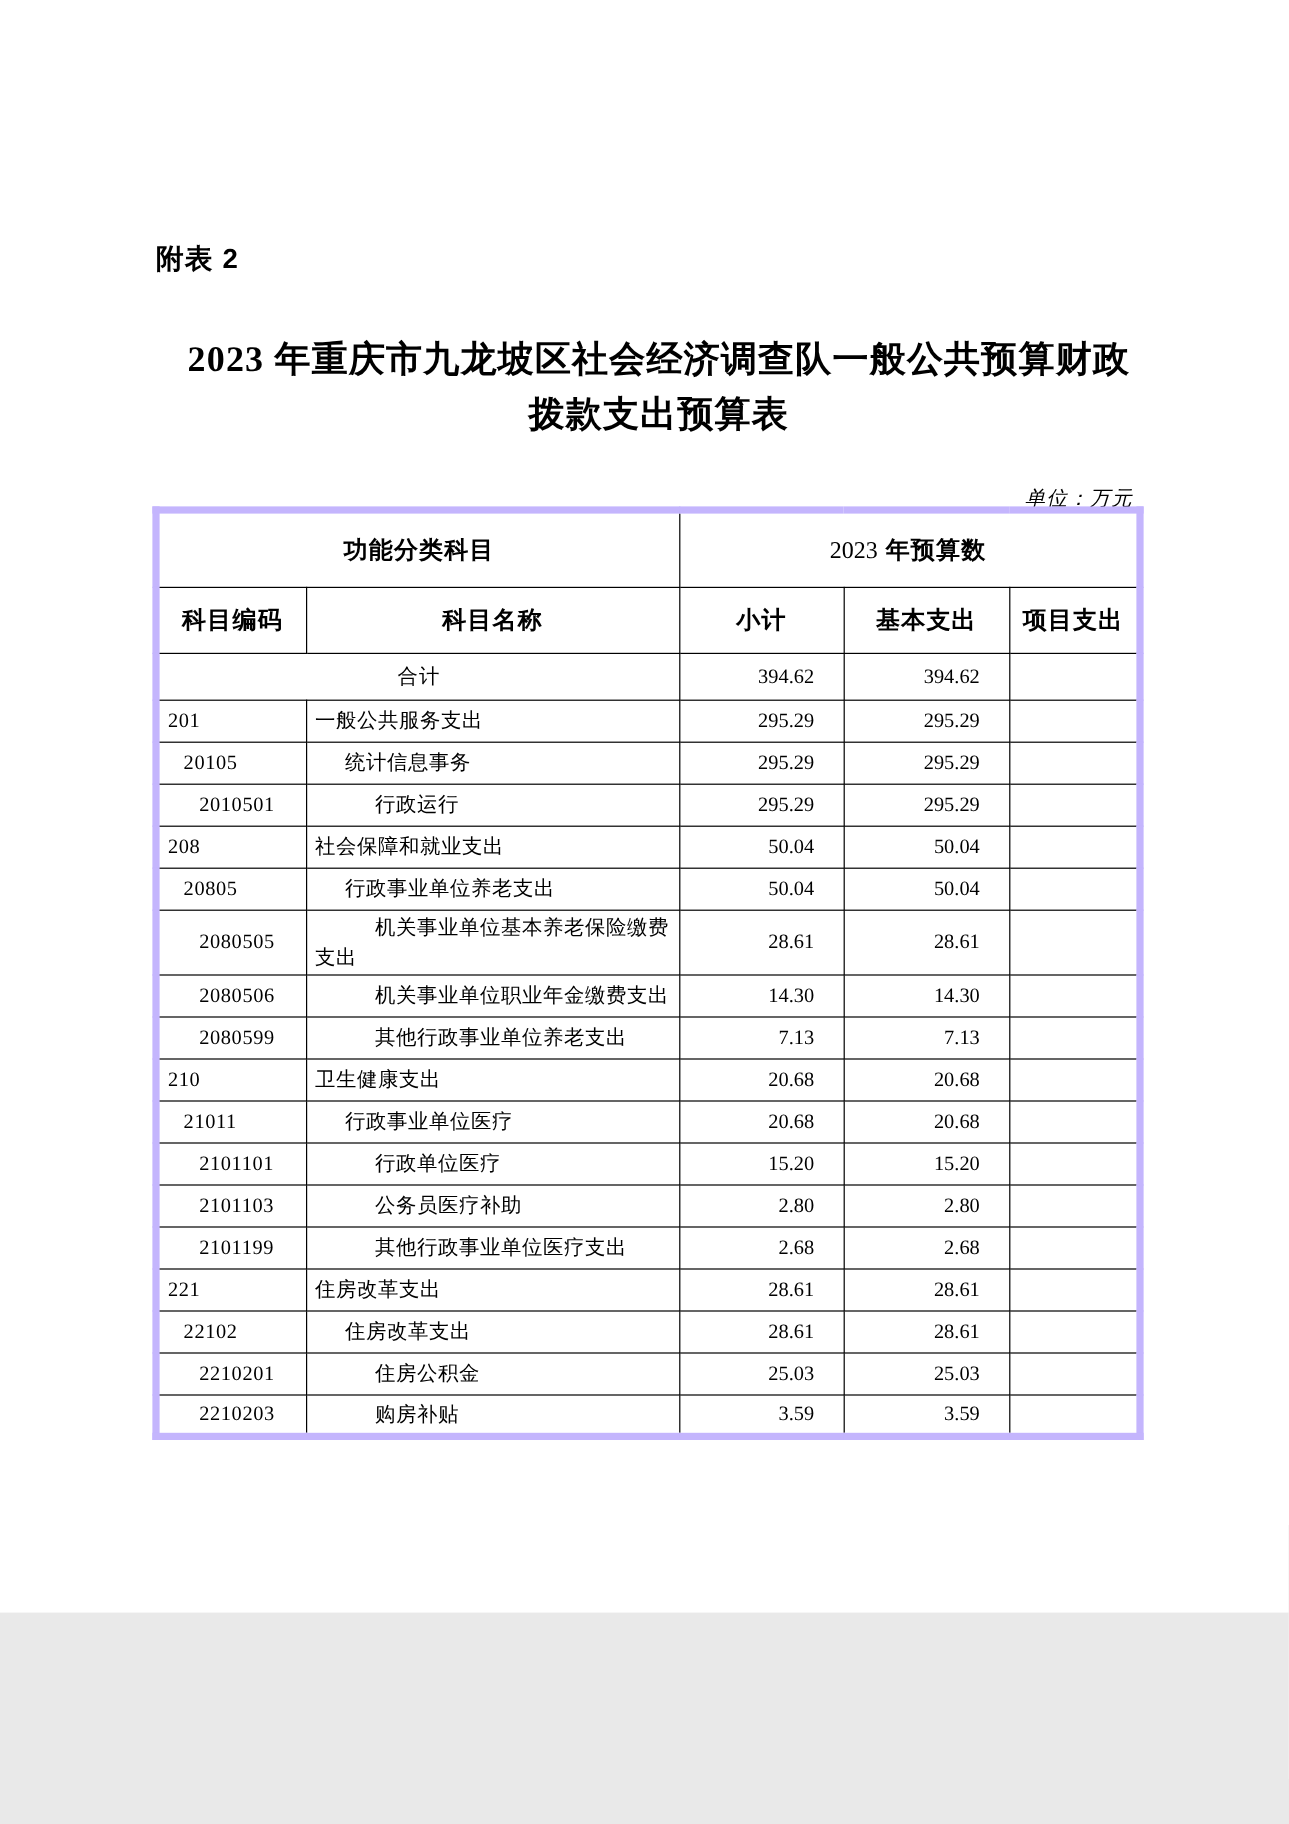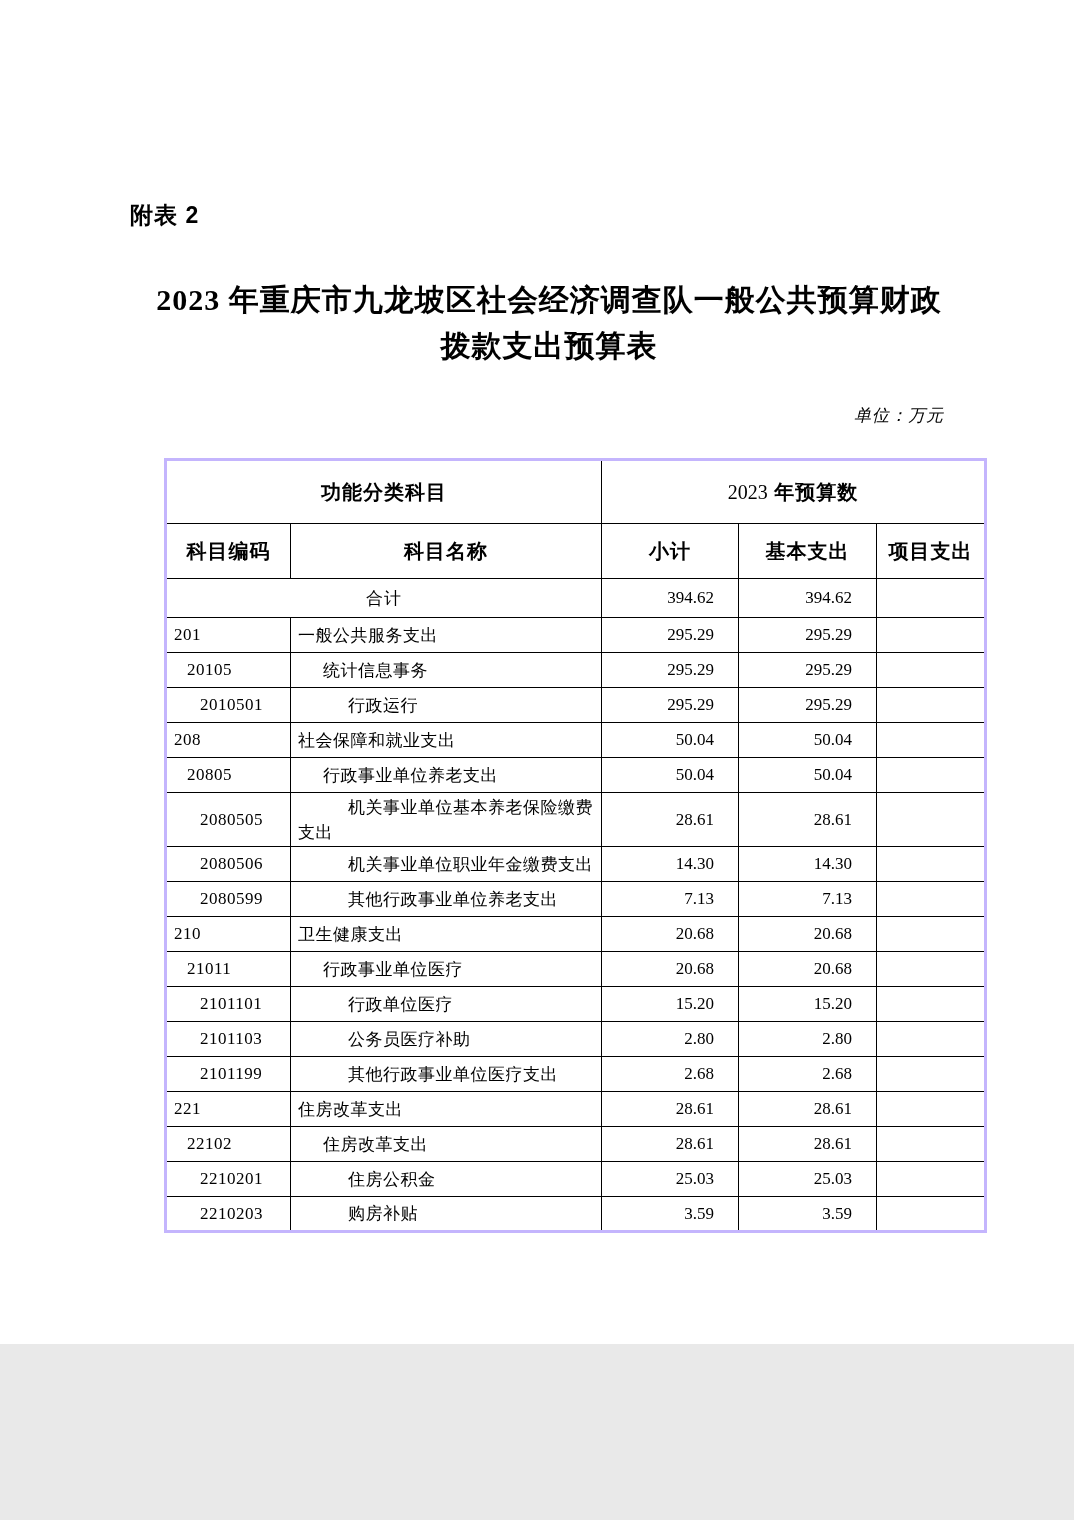--- a/index.html
+++ b/index.html
@@ -43,26 +43,25 @@
     top: 404px;
     right: 130px;
     font-size: 17px;
     font-style: italic;
     letter-spacing: 1px;
   }
 
   .budget-table {
     position: absolute;
     left: 127px;
-    top: 458px;
+    top: 422px;
     width: 820px;
     border-collapse: collapse;
     table-layout: fixed;
-    border: 3px solid #c4b5fd;
-    margin-left: 37px;
+    border: 6px solid #c4b5fd;
   }
   .budget-table td {
     border: 1px solid #000;
     vertical-align: middle;
     font-size: 17px;
     overflow: hidden;
   }
 
   tr.r-h1 { height: 64px; }
   tr.r-h2 { height: 55px; }

